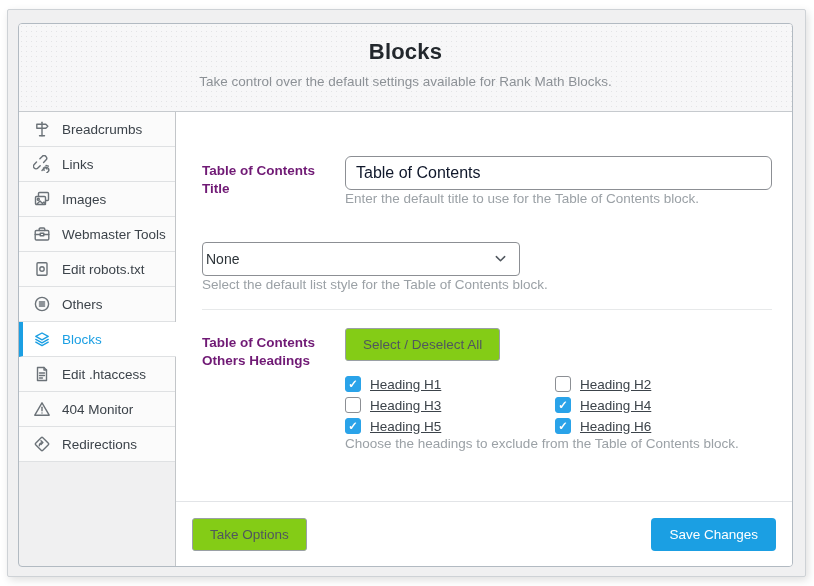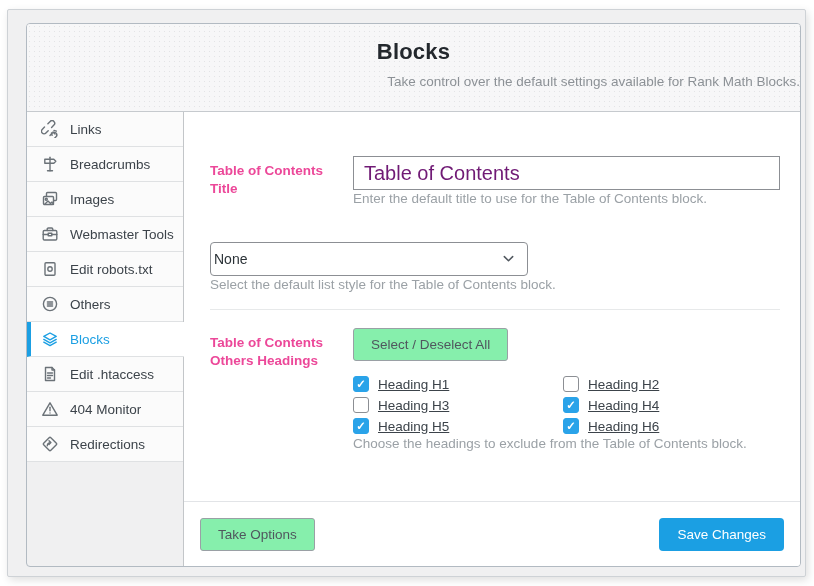--- a/index.html
+++ b/index.html
@@ -5,36 +5,36 @@
   * { margin:0; padding:0; box-sizing:border-box; }
   html,body { width:814px; height:586px; background:#ffffff; font-family:"Liberation Sans", sans-serif; }
   body { position:relative; overflow:hidden; }
 
   .page-card {
     position:absolute; left:7px; top:9px; width:799px; height:568px;
     background:#f0f0f1; border:1px solid #ced2d6; border-radius:2px;
     box-shadow:2px 3px 8px rgba(0,0,0,.13);
   }
   .settings-box {
-    position:absolute; left:18px; top:13px; width:775px; height:544px;
+    position:absolute; left:10px; top:13px; width:775px; height:544px;
     border:1px solid #b2bac2; border-radius:4px; overflow:hidden;
     display:flex; flex-direction:column;
   }
 
   
   .header {
     height:88px; flex:0 0 88px; text-align:center;
     background-color:#f7f7f8;
     background-image:radial-gradient(circle, #e3e4e6 0.8px, transparent 0.9px);
     background-size:5px 5px;
     border-bottom:1px solid #c6cace;
     padding-top:15px;
   }
   .header h1 { font-size:22px; font-weight:700; color:#23282d; letter-spacing:.2px; }
-  .header p  { margin-top:9px; font-size:13.5px; color:#8c9196;text-align:right; }
+  .header p  { margin-top:9px; font-size:13.5px; color:#8c9196; }
 
   
   .body-row { flex:1; display:flex; min-height:0; }
 
   .sidebar { width:156px; flex:0 0 156px; }
   .sb-item {
     display:flex; align-items:center; gap:11px;
     height:35px; padding-left:14px;
     background:#fbfbfb; border-bottom:1px solid #dfe1e3;
     font-size:13.5px; color:#3c434a; cursor:pointer; position:relative;
@@ -51,42 +51,42 @@
   .content {
     flex:1; background:#ffffff; border-left:1px solid #c3c6c9;
     display:flex; flex-direction:column; min-width:0;
   }
   .form-area { flex:1; padding:44px 20px 0 26px; }
 
   .frow { display:flex; align-items:flex-start; }
   .frow + .frow { margin-top:34px; }
   .flabel {
     width:143px; flex:0 0 143px; padding-top:6px; padding-right:14px;
-    font-size:13.5px; font-weight:700; color:#ec4899; line-height:1.35;
+    font-size:13.5px; font-weight:700; color:#701a75; line-height:1.35;
   }
   .ffield { flex:1; min-width:0; }
 
   .text-input {
-    width:100%; height:34px; border:1px solid #8c8f94; border-radius:0;
-    padding:0 10px; font-size:20px; color:#701a75; background:#fff;
+    width:100%; height:34px; border:1px solid #8c8f94; border-radius:6px;
+    padding:0 10px; font-size:16px; color:#0f172a; background:#fff;
     font-family:"Liberation Sans", sans-serif; outline:none;
   }
   .help { font-size:13.5px; color:#9ba1a6; line-height:1.3; }
 
   .select-box {
     width:318px; height:34px; border:1px solid #8c8f94; border-radius:4px;
     background:#fff; display:flex; align-items:center; justify-content:space-between;
     padding:0 12px 0 3px; font-size:14px; color:#2c3338; cursor:pointer;
   }
 
   .separator { border-top:1px solid #e7e9ea; margin:16px 0 0 0; }
   .row-exclude { margin-top:18px; }
 
   .btn-secondary {
-    display:inline-block; background:#86efac; border:1px solid #9aa0a5; border-radius:3px;
+    display:inline-block; background:#84cc16; border:1px solid #9aa0a5; border-radius:3px;
     padding:8px 17px; font-size:13.5px; color:#50575e; cursor:pointer;
     font-family:"Liberation Sans", sans-serif;
   }
 
   .cb-grid {
     margin-top:14px; display:grid; grid-template-columns:210px 210px; row-gap:3px;
   }
   .cb-item { display:flex; align-items:center; gap:9px; height:18px; cursor:pointer; }
   .cb-box {
     width:16px; height:16px; border:1px solid #8c8f94; border-radius:3px; background:#fff;
@@ -118,37 +118,37 @@
       <h1>Blocks</h1>
       <p>Take control over the default settings available for Rank Math Blocks.</p>
     </div>
 
     <div class="body-row">
 
       <div class="sidebar" id="sidebar">
           <div class="sb-item">
             <span class="sb-icon">
               <svg width="18" height="18" viewBox="0 0 18 18" fill="none" stroke-width="1.4" stroke-linecap="round" stroke-linejoin="round">
+                <path d="M9 2.2 v13.6"></path>
+                <path d="M3.8 4.2 h9 l2 2 -2 2 h-9 z"></path>
+                <path d="M6.5 15.8 h5"></path>
+              </svg>
+            </span>
+            <span>Breadcrumbs</span>
+          </div>
+          <div class="sb-item">
+            <span class="sb-icon">
+              <svg width="18" height="18" viewBox="0 0 18 18" fill="none" stroke-width="1.4" stroke-linecap="round" stroke-linejoin="round">
                 <path d="M7.2 10.8 L4.9 13.1 a2.6 2.6 0 0 1-3.7-3.7 L3.5 7.1"></path>
                 <path d="M10.8 7.2 L13.1 4.9 a2.6 2.6 0 0 1 3.7 3.7 L14.5 10.9" transform="translate(-1.8,8.2) rotate(0)"></path>
                 <path d="M10.6 7.4 L12.9 5.1 a2.6 2.6 0 0 0-3.7-3.7 L6.9 3.7"></path>
                 <path d="M12 12 l2 2 M13 10.5 l2.4 .6 M10.5 13 l.6 2.4"></path>
               </svg>
             </span>
             <span>Links</span>
-          </div>
-          <div class="sb-item">
-            <span class="sb-icon">
-              <svg width="18" height="18" viewBox="0 0 18 18" fill="none" stroke-width="1.4" stroke-linecap="round" stroke-linejoin="round">
-                <path d="M9 2.2 v13.6"></path>
-                <path d="M3.8 4.2 h9 l2 2 -2 2 h-9 z"></path>
-                <path d="M6.5 15.8 h5"></path>
-              </svg>
-            </span>
-            <span>Breadcrumbs</span>
           </div>
           <div class="sb-item">
             <span class="sb-icon">
               <svg width="18" height="18" viewBox="0 0 18 18" fill="none" stroke-width="1.4" stroke-linecap="round" stroke-linejoin="round">
                 <rect x="5.5" y="2.5" width="10" height="8" rx="1"></rect>
                 <rect x="2.5" y="6.5" width="10" height="8" rx="1" fill="#fbfbfb"></rect>
                 <circle cx="5.3" cy="9.3" r="1"></circle>
                 <path d="M4 14 l3-3 2.5 2.5 1.5-1.5 1.5 2.5"></path>
               </svg>
             </span>

